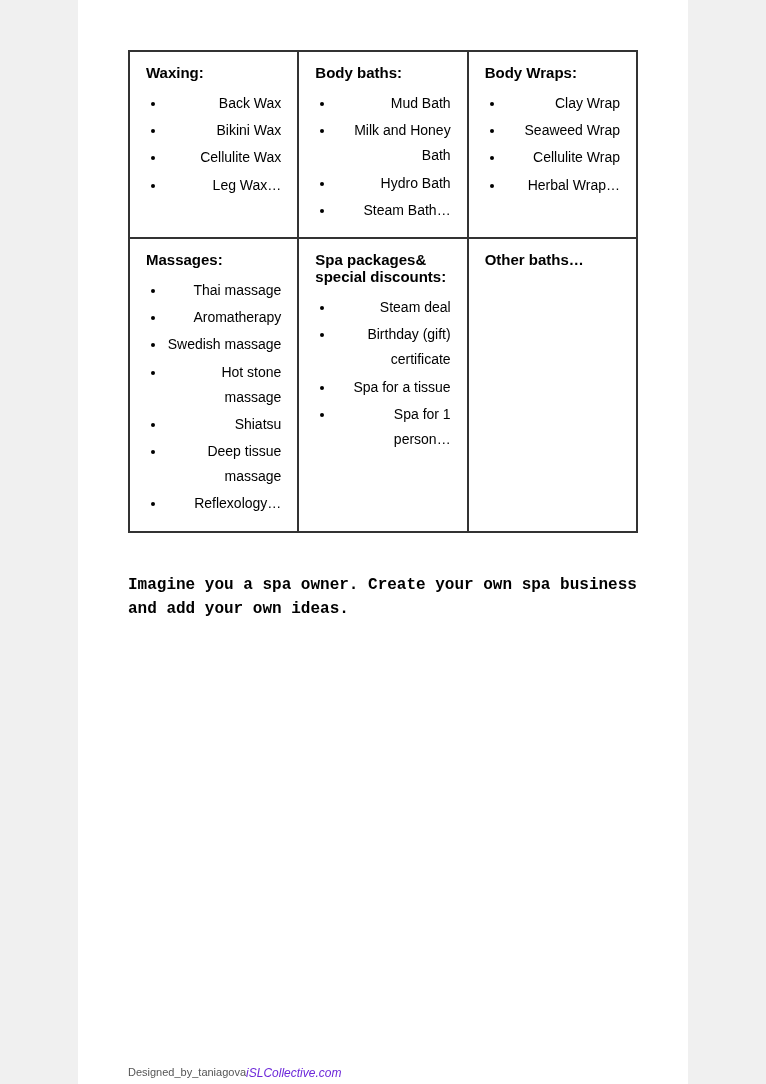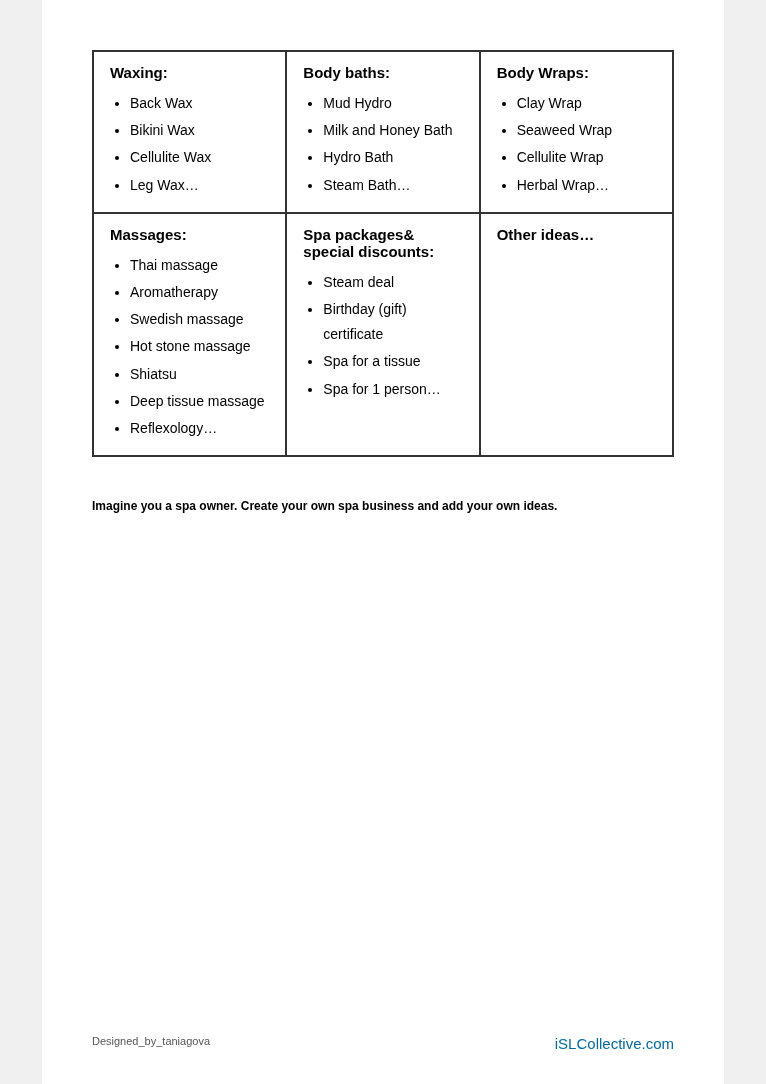--- a/index.html
+++ b/index.html
@@ -11,21 +11,21 @@
     body {
       background: #f0f0f0;
       display: flex;
       justify-content: center;
       align-items: flex-start;
       min-height: 1084px;
       font-family: Arial, sans-serif;
     }
 
     .page {
-      width: 682px;
+      width: 610px;
       min-height: 1084px;
       background: #ffffff;
       padding: 40px 50px;
       position: relative;
     }
 
     .main-table {
       width: 100%;
       border-collapse: collapse;
       margin-top: 10px;
@@ -42,52 +42,54 @@
       font-weight: bold;
       font-size: 15px;
       margin-bottom: 10px;
     }
 
     .cell-list {
       list-style: disc;
       padding-left: 20px;
       font-size: 14px;
       line-height: 1.8;
+      text-align: right;
     }
 
     .cell-list li {
       margin-bottom: 2px;
     }
 
     .bottom-text {
       margin-top: 40px;
-      font-size: 12px;
+      font-size: 16px;
       font-weight: bold;
       line-height: 1.5;
       max-width: 650px;
+      font-family: Liberation Mono, monospace;
     }
 
     .footer {
       position: absolute;
-      bottom: 32px;
+      bottom: 4px;
       left: 0;
       right: 0;
       display: flex;
-      justify-content: space-between;
       padding: 0 50px;
     }
 
     .footer-left {
       font-size: 11px;
       color: #555;
     }
 
     .footer-right {
-      font-size: 15px;
-      color: #0369a1;
+      font-size: 12px;
+      color: #6d28d9;
+      font-style: italic;
     }
   </style>
 </head>
 <body>
 
 <div class="page">
 
   <table class="main-table">
     <tbody>
         <tr>
@@ -96,21 +98,21 @@
         <ul class="cell-list">
           <li>Back Wax</li>
           <li>Bikini Wax</li>
           <li>Cellulite Wax</li>
           <li>Leg Wax…</li>
         </ul>
       </td>
       <td>
         <div class="cell-header">Body baths:</div>
         <ul class="cell-list">
-          <li>Mud Hydro</li>
+          <li>Mud Bath</li>
           <li>Milk and Honey Bath</li>
           <li>Hydro Bath</li>
           <li>Steam Bath…</li>
         </ul>
       </td>
       <td>
         <div class="cell-header">Body Wraps:</div>
         <ul class="cell-list">
           <li>Clay Wrap</li>
           <li>Seaweed Wrap</li>
@@ -135,21 +137,21 @@
       <td>
         <div class="cell-header">Spa packages&amp; special discounts:</div>
         <ul class="cell-list">
           <li>Steam deal</li>
           <li>Birthday (gift) certificate</li>
           <li>Spa for a tissue</li>
           <li>Spa for 1 person…</li>
         </ul>
       </td>
       <td>
-        <div class="cell-header">Other ideas…</div>
+        <div class="cell-header">Other baths…</div>
       </td>
     </tr>
   </tbody>
     </table>
 
   <div class="bottom-text">Imagine you a spa owner. Create your own spa business and add your own ideas.</div>
 
   <div class="footer">
     <span class="footer-left">Designed_by_taniagova</span>
     <span class="footer-right">iSLCollective.com</span>

